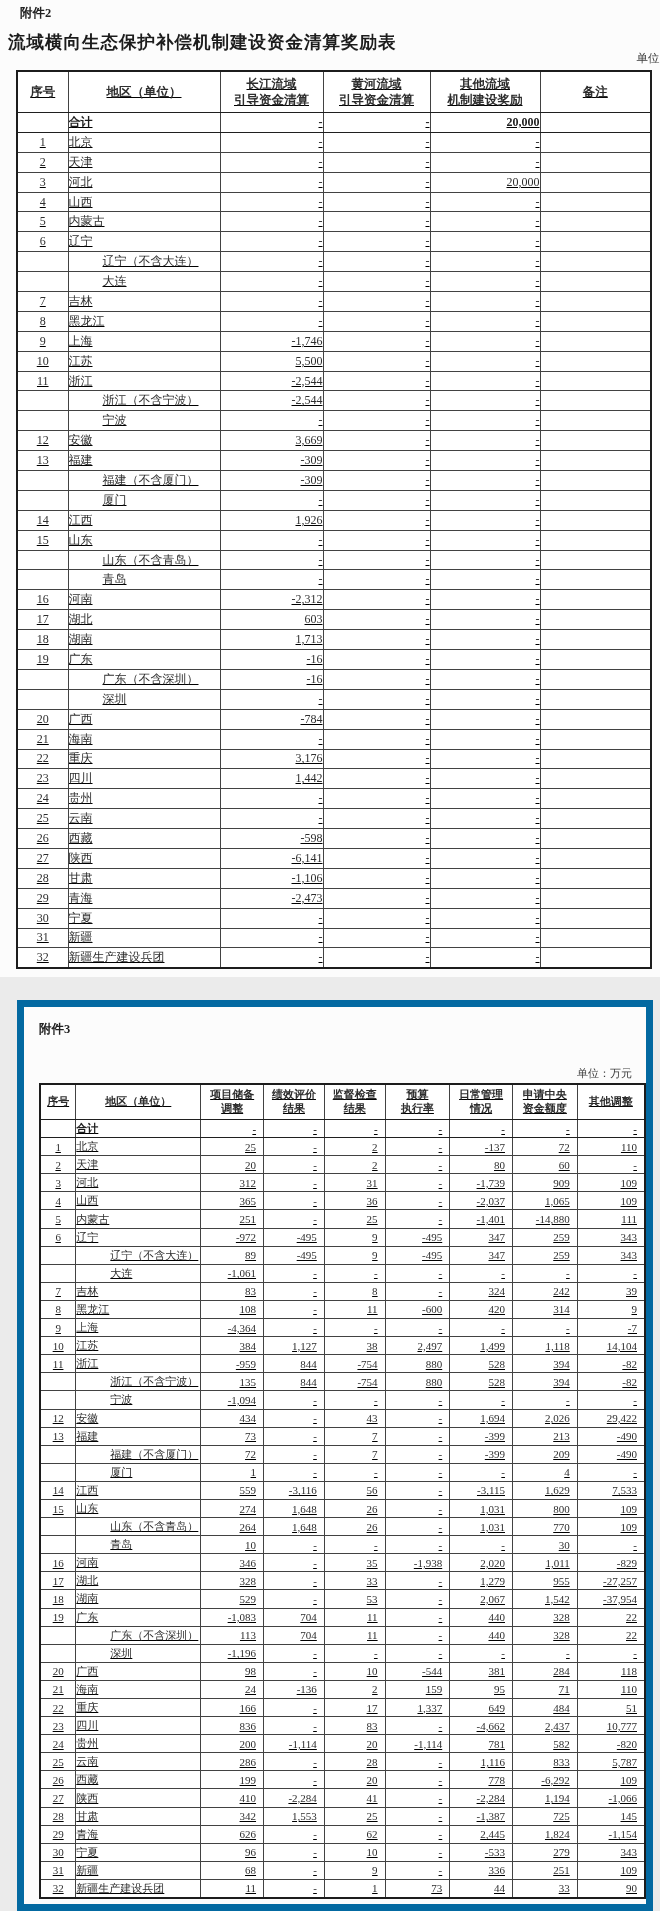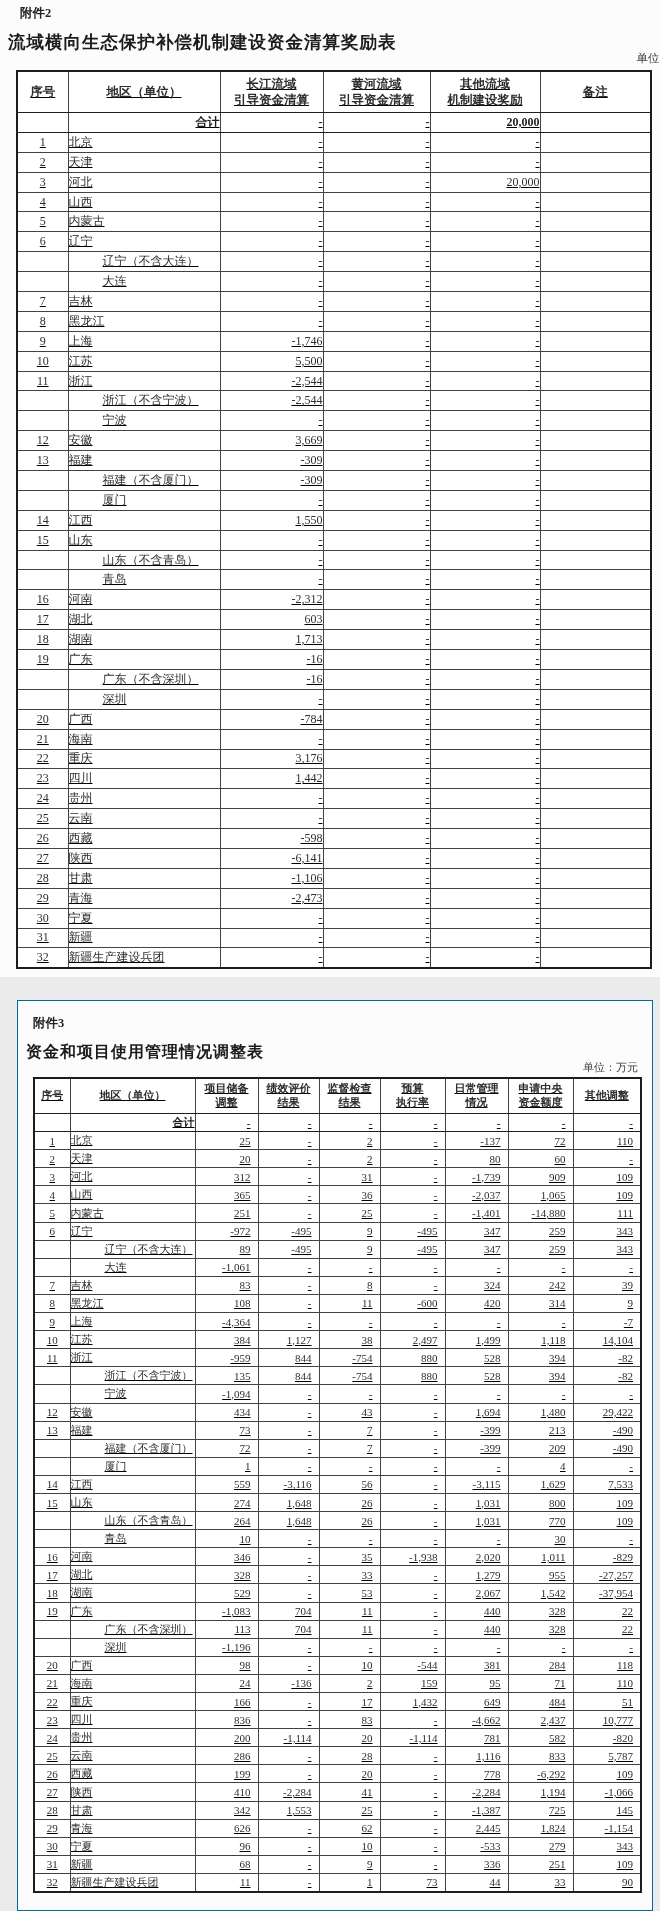--- a/index.html
+++ b/index.html
@@ -1,20 +1,20 @@
 <!DOCTYPE html>
 <html><head>
 <meta charset="utf-8">
 <style>
   html,body {margin:0; padding:0;}
   body {background:#e9e9e9; font-family:"Liberation Serif","DejaVu Serif",serif;}
   .page {position:relative; width:660px; height:1911px; background:#ebebeb; overflow:hidden;}
   .panel {position:absolute; background:#fcfcfc;}
   .panel-1 {left:0; top:0; width:660px; height:977px;padding-left:48px;}
-  .panel-2 {left:17px; top:1000px; width:636px; height:911px; border:1px solid #0369a1; box-sizing:border-box;}
+  .panel-2 {left:17px; top:1000px; width:636px; height:911px; border:7px solid #0369a1; box-sizing:border-box;}
   .att-tag {position:absolute; font-size:12.5px; font-weight:700; color:#222222;}
   .panel-1 .att-tag {left:20px; top:5px;}
   .panel-2 .att-tag {left:15px; top:14px;}
   .doc-title {position:absolute; left:0; right:0; margin:8px; text-align:left; font-weight:700; color:#1c1c1c; letter-spacing:1px;}
   .t1-title {top:22px; font-size:17.5px;}
   .t2-title {top:33px; font-size:16px;}
   .unit-note {position:absolute; color:#3a3a3a;}
   .u1 {right:14px; top:51px; font-size:11.5px;}
   .u2 {right:14px; top:59px; font-size:11px;}
   .doc-table {border-collapse:collapse; table-layout:fixed; border:2px solid #1c1c1c; background:#ffffff; position:absolute;text-decoration:underline;}
@@ -26,21 +26,21 @@
   .t2 thead th {height:34px; font-size:11px; line-height:1.25;}
   .t1 tbody td {height:18.9px; font-size:12px;}
   .t2 tbody td {height:17.1px; font-size:11px;}
   .c-seq {text-align:center;}
   .c-region {text-align:left; padding-left:7px;}
   .c-region.indent {padding-left:34px;}
   .c-num {text-align:right; padding-right:13px;}
   .t2 .c-num {padding-right:7px;}
   .dash {color:#5e5e5e;}
   .total td {font-weight:700; border-bottom:1.5px solid #1f1f1f; color:#1f1f1f;}
-  .total .c-region {text-align:right; padding-left:0;margin-left:20px;}
+  .total .c-region {text-align:left; padding-left:0;margin-left:20px;}
 </style>
 </head>
 <body>
 
 <div class="page">
 
   <section class="panel panel-1">
     <div class="att-tag">附件2</div>
     <h1 class="doc-title t1-title">流域横向生态保护补偿机制建设资金清算奖励表</h1>
     <div class="unit-note u1">单位：万元</div>
@@ -235,21 +235,21 @@
             <td class="c-seq"></td>
             <td class="c-region indent">厦门</td>
             <td class="c-num dash">-</td>
             <td class="c-num dash">-</td>
             <td class="c-num dash">-</td>
             <td class="c-num"></td>
           </tr>
           <tr>
             <td class="c-seq">14</td>
             <td class="c-region">江西</td>
-            <td class="c-num">1,550</td>
+            <td class="c-num">1,926</td>
             <td class="c-num dash">-</td>
             <td class="c-num dash">-</td>
             <td class="c-num"></td>
           </tr>
           <tr>
             <td class="c-seq">15</td>
             <td class="c-region">山东</td>
             <td class="c-num dash">-</td>
             <td class="c-num dash">-</td>
             <td class="c-num dash">-</td>
@@ -422,21 +422,20 @@
             <td class="c-num dash">-</td>
             <td class="c-num dash">-</td>
             <td class="c-num"></td>
           </tr>
         </tbody>
       </table>
   </section>
 
   <section class="panel panel-2">
     <div class="att-tag">附件3</div>
-    <h1 class="doc-title t2-title">资金和项目使用管理情况调整表</h1>
     <div class="unit-note u2">单位：万元</div>
     <table id="table2" class="doc-table t2">
         <colgroup>
           <col style="width: 36px;">
           <col style="width: 125px;">
           <col style="width: 63px;">
           <col style="width: 61px;">
           <col style="width: 61px;">
           <col style="width: 65px;">
           <col style="width: 63px;">
@@ -658,21 +657,21 @@
             <td class="c-num dash">-</td>
           </tr>
           <tr>
             <td class="c-seq">12</td>
             <td class="c-region">安徽</td>
             <td class="c-num">434</td>
             <td class="c-num dash">-</td>
             <td class="c-num">43</td>
             <td class="c-num dash">-</td>
             <td class="c-num">1,694</td>
-            <td class="c-num">1,480</td>
+            <td class="c-num">2,026</td>
             <td class="c-num">29,422</td>
           </tr>
           <tr>
             <td class="c-seq">13</td>
             <td class="c-region">福建</td>
             <td class="c-num">73</td>
             <td class="c-num dash">-</td>
             <td class="c-num">7</td>
             <td class="c-num dash">-</td>
             <td class="c-num">-399</td>
@@ -832,21 +831,21 @@
             <td class="c-num">95</td>
             <td class="c-num">71</td>
             <td class="c-num">110</td>
           </tr>
           <tr>
             <td class="c-seq">22</td>
             <td class="c-region">重庆</td>
             <td class="c-num">166</td>
             <td class="c-num dash">-</td>
             <td class="c-num">17</td>
-            <td class="c-num">1,432</td>
+            <td class="c-num">1,337</td>
             <td class="c-num">649</td>
             <td class="c-num">484</td>
             <td class="c-num">51</td>
           </tr>
           <tr>
             <td class="c-seq">23</td>
             <td class="c-region">四川</td>
             <td class="c-num">836</td>
             <td class="c-num dash">-</td>
             <td class="c-num">83</td>

